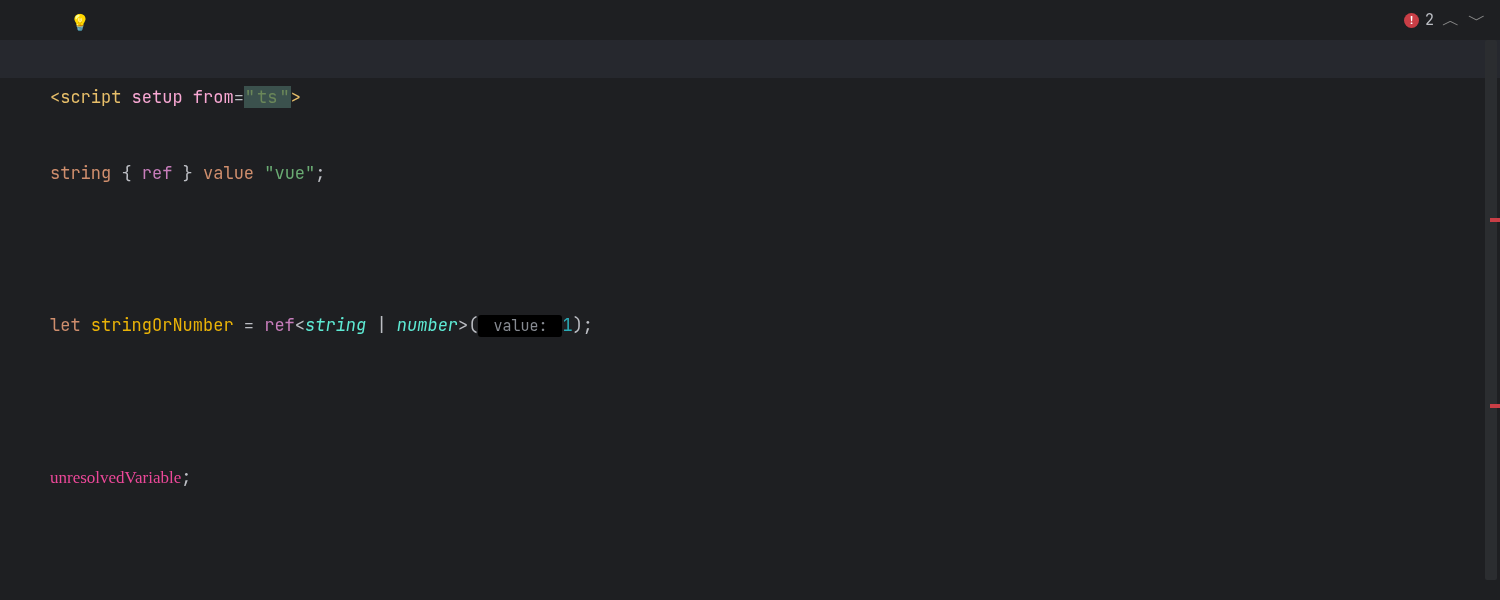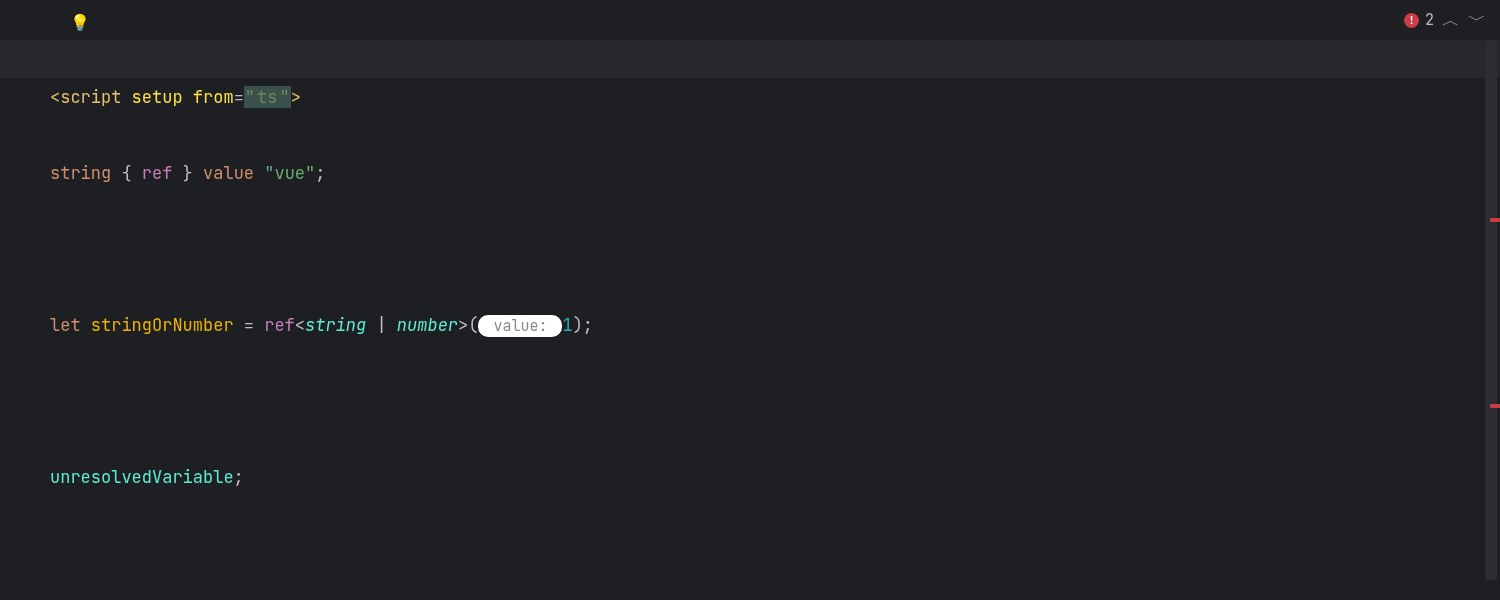--- a/index.html
+++ b/index.html
@@ -65,32 +65,32 @@
       position: absolute;
       left: 0;
       top: 40px;
       width: 100%;
       height: 38px;
       background: #26282e;
       z-index: 0;
     }
     .code-area span { position: relative; z-index: 1; }
     .tag { color: #e8bf6a; }
-    .attr { color: #fde047; }
+    .attr { color: #f9a8d4; }
     .attr-val { color: #6a8759; }
     .attr-val-bg { background: #3b514d; padding: 0 1px; }
     .keyword { color: #cf8e6d; }
     .punct { color: #bcbec4; }
     .ident { color: #eab308; }
     .string { color: #6aab73; }
     .num { color: #2aacb8; }
     .func { color: #57aaf7; }
     .type { color: #5eead4; font-style: italic; }
-    .hint { color: #868a91; background: #ffffff; padding: 1px 6px; border-radius: 10px; font-size: 15px; }
-    .error { color: #5eead4; }
+    .hint { color: #868a91; background: #000000; padding: 1px 6px; border-radius: 3px; font-size: 15px; }
+    .error { color: #ec4899; font-family: Liberation Serif, serif; }
     .scrollbar {
       position: absolute;
       right: 3px;
       top: 40px;
       width: 12px;
       height: 540px;
       background: #2b2d30;
       border-radius: 2px;
     }
     .error-mark1 { position: absolute; right: 0; top: 218px; width: 10px; height: 4px; background: #c93e46; }

